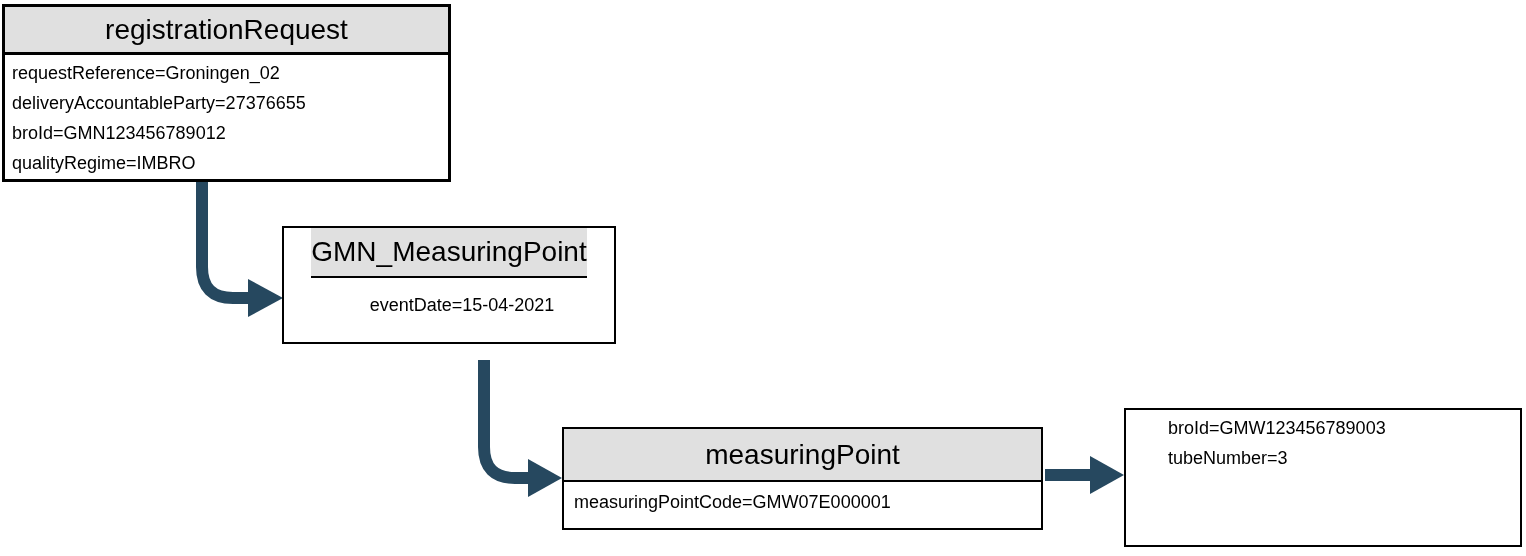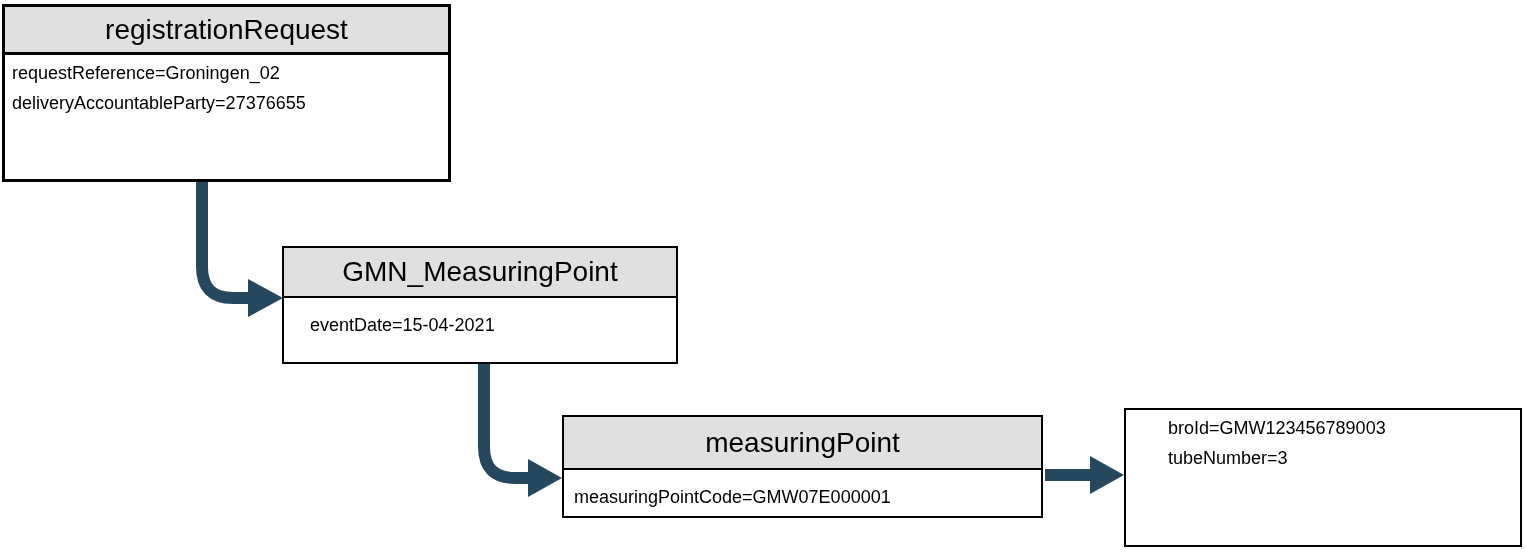--- a/index.html
+++ b/index.html
@@ -50,27 +50,27 @@
     font-size:18px;
     line-height:30px;
     overflow:hidden;
     white-space:nowrap;
   }
   
   .node-registration{left:2px;top:4px;width:449px;height:178px;border-width:3px;}
   .node-registration .node-header{height:48px;border-bottom-width:3px;}
   .node-registration .node-body{padding:3px 0 0 7px;}
   
-  .node-gmn{left:282px;top:246px;width:396px;height:118px;}
+  .node-gmn{left:282px;top:226px;width:334px;height:118px;align-items:center;}
   .node-gmn .node-header{height:50px;}
   .node-gmn .node-body{padding:12px 0 0 26px;}
   
-  .node-mp{left:562px;top:415px;width:481px;height:103px;}
+  .node-mp{left:562px;top:427px;width:481px;height:103px;}
   .node-mp .node-header{height:53px;}
-  .node-mp .node-body{padding:12px 0 0 10px;}
+  .node-mp .node-body{padding:5px 0 0 10px;}
   
   .node-gwt{left:1124px;top:408px;width:398px;height:139px;}
   .node-gwt .node-header{height:52px;}
   .node-gwt .node-body{padding:3px 0 0 10px;margin-left:32px;}
 </style>
 </head>
 <body>
 
 <div class="canvas">
 
@@ -87,20 +87,22 @@
       <path d="M 1045 475 L 1091 475"></path>
       <polygon points="1090,456 1090,494 1124,475"></polygon>
     </g>
   </svg>
 
   <div class="node node-registration">
     <div class="node-header">registrationRequest</div>
     <div class="node-body">
       <div>requestReference=Groningen_02</div>
       <div>deliveryAccountableParty=27376655</div>
+      <div>broId=GMN123456789012</div>
+      <div>qualityRegime=IMBRO</div>
     </div>
   </div>
 
   <div class="node node-gmn">
     <div class="node-header">GMN_MeasuringPoint</div>
     <div class="node-body">
       <div>eventDate=15-04-2021</div>
     </div>
   </div>
 

